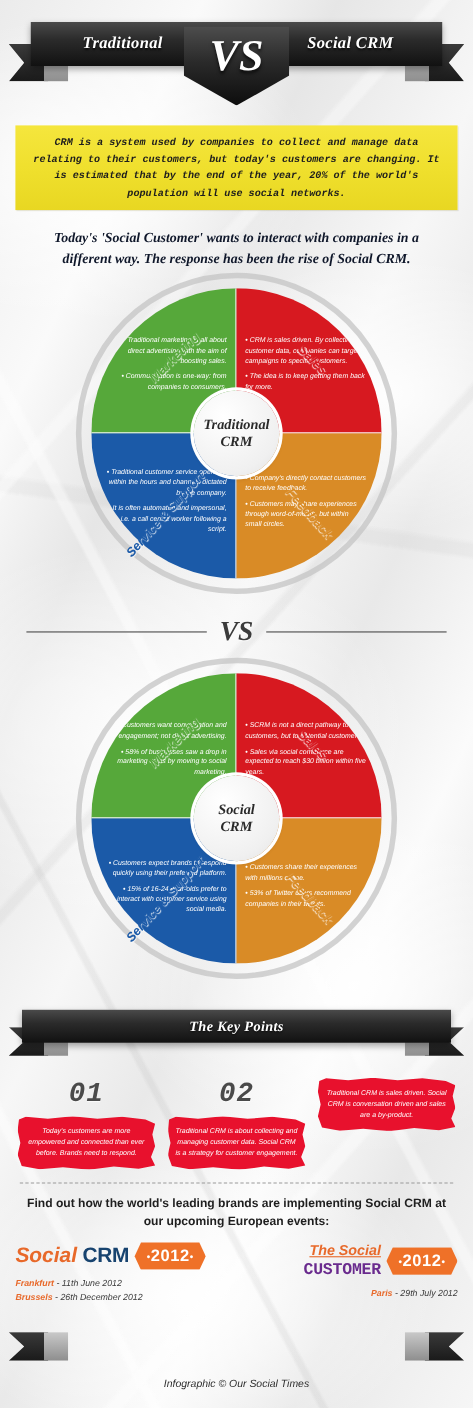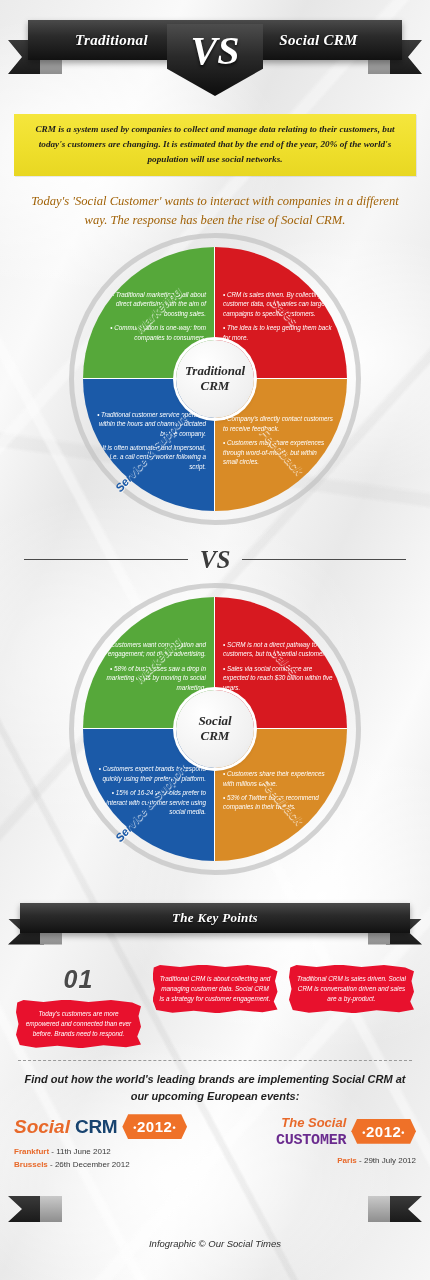--- a/index.html
+++ b/index.html
@@ -96,33 +96,33 @@
     font-size: 40px; color: #fff; line-height: 1;
     margin-top: 7px;
     text-shadow: 0 2px 3px rgba(0,0,0,.7);
   }
 
   
   .highlight-box {
     margin: 14px 14px 0;
     padding: 8px 12px;
     background: linear-gradient(180deg, #f5e63d 0%, #efdf2c 55%, #e8d722 100%);
-    font-family: Liberation Serif, serif;
+    font-family: Liberation Mono, monospace;
     font-style: italic; font-weight: bold;
     font-size: 9.2px; line-height: 1.65;
     color: #1d1d1d; text-align: center;
     box-shadow: 1px 1px 0 rgba(0,0,0,.08);
   }
 
   .lead {
     margin: 16px 26px 0;
     font-family: "Liberation Serif", serif;
-    font-style: italic; font-weight: normal;
+    font-style: italic; font-weight: bold;
     font-size: 12.6px; line-height: 1.55;
-    color: #a16207; text-align: center;
+    color: #0f172a; text-align: center;
   }
 
   
   .wheel-block { position: relative; width: 430px; height: 300px; margin-top: 6px; }
 
   .wheel {
     position: absolute; left: 50%; top: 10px; transform: translateX(-50%);
     width: 264px; height: 264px;
   }
   .wheel-ring {
@@ -204,21 +204,21 @@
   
   .key-ribbon { margin-top: 16px; position: relative; height: 56px; }
   .key-ribbon .ribbon-bar { height: 30px; margin: 16px 20px 0; justify-content: center; align-items: center; }
   .key-ribbon .ribbon-tail { top: 16px; height: 26px; }
   .key-ribbon .ribbon-fold { top: 16px; height: 26px; }
   .key-ribbon .ribbon-title { font-size: 13px; }
 
   .points { display: flex; justify-content: space-between; padding: 6px 16px 0; }
   .point { width: 125px; text-align: center; }
   .point-num {
-    font-family: Liberation Sans, sans-serif;
+    font-family: Liberation Mono, monospace;
     font-style: italic; font-weight: bold;
     font-size: 25px; color: #4a4a4a; letter-spacing: 1px;
     text-shadow: 0 1px 1px rgba(255,255,255,.8);
     margin-bottom: 6px;
   }
   .point-card {
     position: relative;
     background: #e8112d;
     padding: 9px 7px;
     font-family: "Liberation Sans", sans-serif;
@@ -231,49 +231,49 @@
   }
 
   
   .dash-sep {
     margin: 12px 18px 0;
     border-top: 1px dashed #9a9a9a;
   }
   .events-lead {
     margin: 10px 20px 0;
     font-family: "Liberation Sans", sans-serif;
-    font-style: italic; font-weight: bold;
+    font-weight: bold;
     font-size: 11px; line-height: 1.5;
     color: #1f1f1f; text-align: center;
   }
 
   .logos { display: flex; justify-content: space-between; padding: 10px 14px 0; }
   .logo-col { width: 196px; }
   .logo-row { display: flex; align-items: center; gap: 5px; }
 
   .logo-text { font-family: "Liberation Sans", sans-serif; font-weight: bold; line-height: 1; }
   .lg-social { font-size: 19px; font-style: italic; color: #e8692a; }
   .lg-crm    { font-size: 19px; color: #17436f; letter-spacing: -.3px; }
-  .lg-the    { font-size: 13px; font-style: italic; color: #e8692a; }
+  .lg-the    { font-size: 13px; font-style: italic; color: #e8692a; text-decoration: underline; }
   .lg-cust   { font-size: 15px; color: #6a2b8e; letter-spacing: -.2px; font-family: Liberation Mono, monospace; }
 
   .badge-2012 {
     background: #ef7128;
     color: #fff;
     font-family: "Liberation Sans", sans-serif;
     font-weight: bold; font-size: 15px;
     padding: 4px 11px;
     clip-path: polygon(9% 0, 91% 0, 100% 50%, 91% 100%, 9% 100%, 0 50%);
     letter-spacing: .5px;
   }
   .badge-2012 .dot { font-size: 9px; vertical-align: middle; }
 
   .dates {
     font-family: "Liberation Sans", sans-serif;
-    font-size: 8px; line-height: 1.6;
+    font-style: italic; font-size: 8px; line-height: 1.6;
     color: #3a3a3a; margin-top: 7px;
   }
   .dates .city { color: #e8692a; font-weight: bold; }
   .right-col { text-align: right; }
 
   
   .footer-ribbon { margin-top: 12px; position: relative; height: 48px; }
   .footer-ribbon .ribbon-bar { height: 28px; margin: 12px 22px 0; justify-content: center; }
   .footer-ribbon .ribbon-tail { top: 12px; height: 26px; }
   .footer-ribbon .ribbon-fold { top: 12px; height: 26px; }
@@ -418,20 +418,21 @@
       <div class="ribbon-title">The Key Points</div>
     </div>
   </div>
 
   <div class="points">
     <div class="point">
       <div class="point-num">01</div>
       <div class="point-card">Today's customers are more empowered and connected than ever before. Brands need to respond.</div>
     </div>
     <div class="point">
+      <div class="point-num">02</div>
       <div class="point-card">Traditional CRM is about collecting and managing customer data. Social CRM is a strategy for customer engagement.</div>
     </div>
     <div class="point">
       <div class="point-card">Traditional CRM is sales driven. Social CRM is conversation driven and sales are a by-product.</div>
     </div>
   </div>
 
   <div class="dash-sep"></div>
   <div class="events-lead">Find out how the world's leading brands are implementing Social CRM at our upcoming European events:</div>
 

